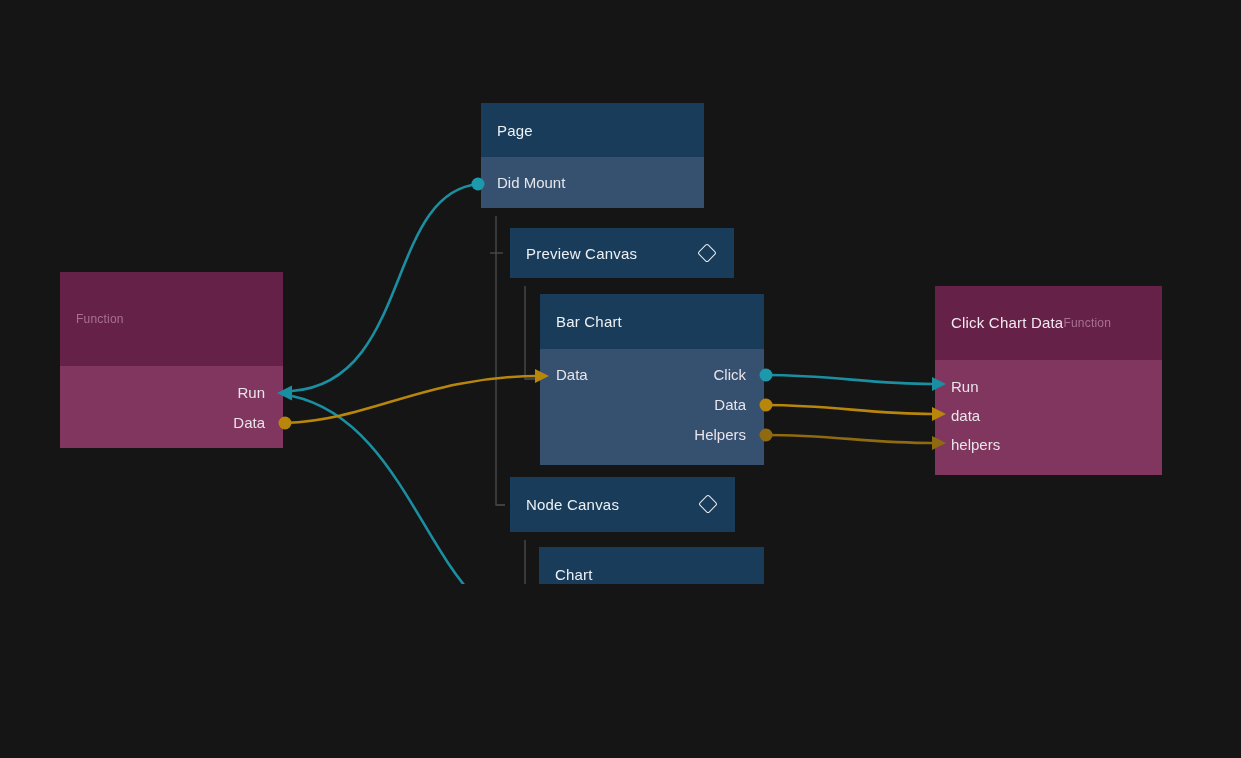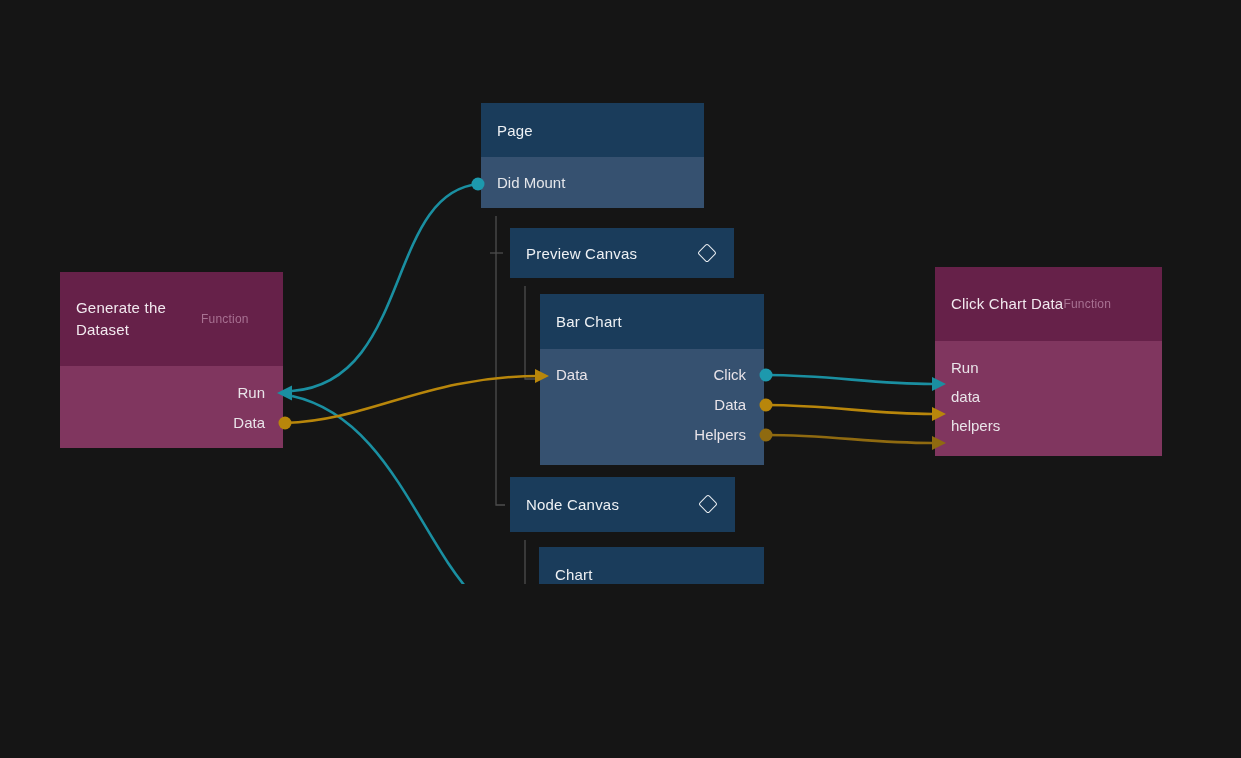--- a/index.html
+++ b/index.html
@@ -84,30 +84,29 @@
     <div class="diamond" style="top:27px;"></div>
   </div>
 
   <div class="node blue" style="left:539px;top:547px;width:225px;">
     <div class="hdr" style="height:55px;">Chart</div>
     <div class="row" style="height:50px;">Click</div>
   </div>
 
   <div class="node purple" style="left:60px;top:272px;width:223px;">
     <div class="hdr hdr-block" style="height:94px;">
-      <div class="title" style="max-width:125px;">Generate the Dataset</div>
       <div class="subtitle">Function</div>
     </div>
     <div class="body" style="height:82px;">
       <span class="port right" style="top:16px;">Run</span>
       <span class="port right" style="top:46px;">Data</span>
     </div>
   </div>
 
-  <div class="node purple" style="left:935px;top:267px;width:227px;">
+  <div class="node purple" style="left:935px;top:286px;width:227px;">
     <div class="hdr hdr-block" style="height:74px;">
       <div class="title">Click Chart Data</div>
       <div class="subtitle">Function</div>
     </div>
     <div class="body" style="height:115px;">
       <span class="port left" style="top:16px;">Run</span>
       <span class="port left" style="top:45px;">data</span>
       <span class="port left" style="top:74px;">helpers</span>
     </div>
   </div>

